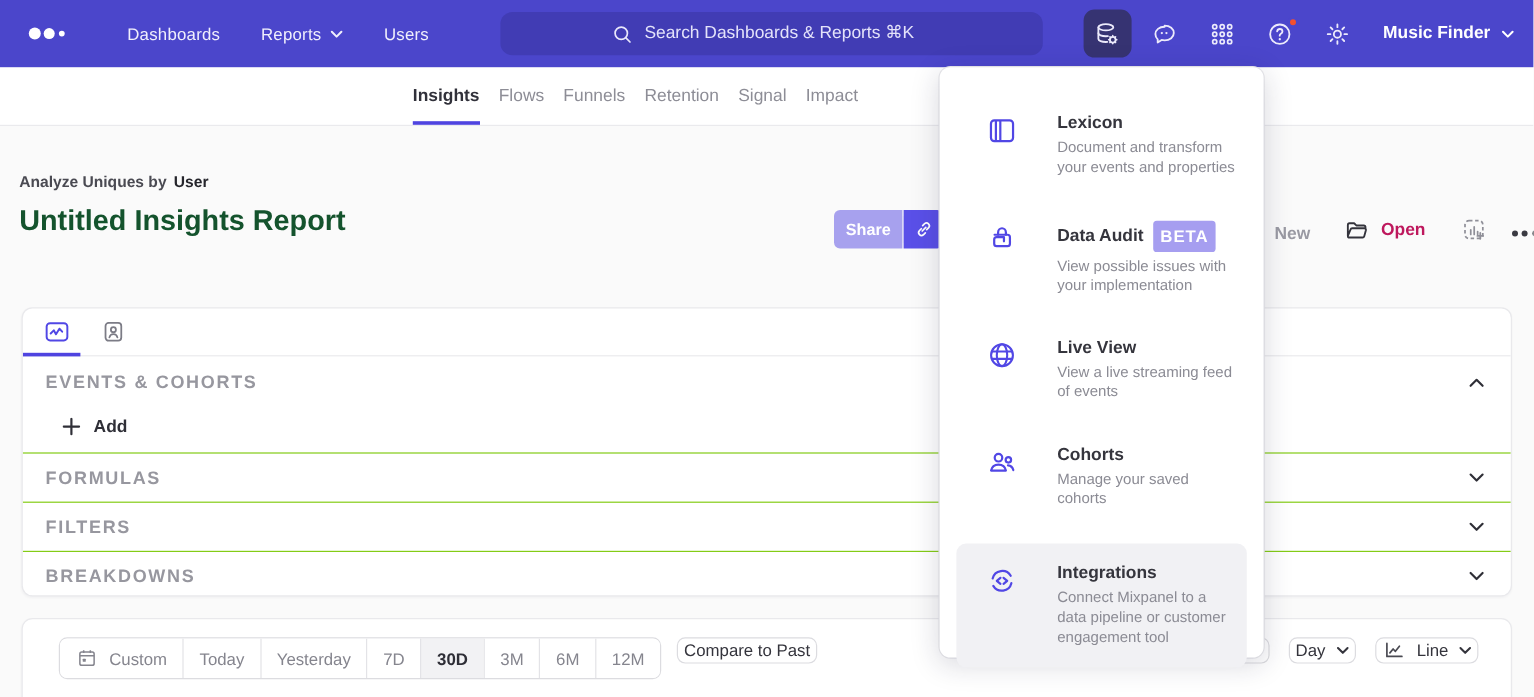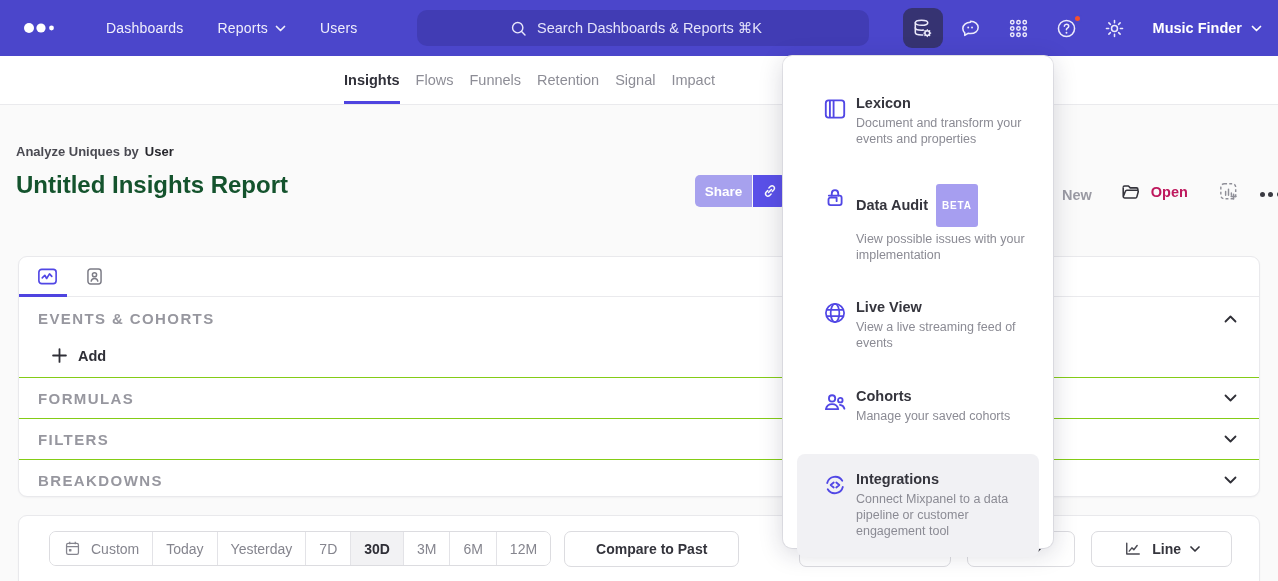--- a/index.html
+++ b/index.html
@@ -105,41 +105,41 @@
   
   .toolbar { position:absolute; left:18px; right:18px; top:515px; height:80px; z-index:1; display:flex; align-items:flex-start; padding:15px 27px 0 30px; }
   .seg-control { display:flex; height:35px; border:1px solid #dcdce0; border-radius:7px; overflow:hidden; background:#fff; }
   .seg {
     display:flex; align-items:center; gap:9px; padding:0 13px; font-size:14px; color:#85858e;
     border-left:1px solid #e3e3e7; cursor:pointer; white-space:nowrap; background:#fff;
   }
   .seg:first-child { border-left:none; color:#85858e; }
   .seg.active { background:#f2f2f4; color:#2e2e36; font-weight:700; }
   .btn-outline {
-    display:flex; align-items:center; gap:9px; height:36px; padding:0 31px;
+    display:flex; align-items:center; gap:9px; height:22px; padding:0 5px;
     border:1px solid #dcdce0; border-radius:7px; background:#fff; font-size:14px;
-    font-weight:700; color:#34343c; cursor:pointer; font-family:inherit; white-space:nowrap;
+    font-weight:400; color:#34343c; cursor:pointer; font-family:inherit; white-space:nowrap;
   }
   .compare { margin-left:13px; }
   .toolbar-right { margin-left:auto; display:flex; gap:16px; }
 
   
   .menu-panel {
     position:absolute; left:783px; top:56px; width:270px; height:492px; background:#fff;
     border-radius:9px; box-shadow:0 5px 24px rgba(25,25,60,.18), 0 0 0 1px #ececef;
     z-index:40; padding:33px 14px 14px;
   }
-  .menu-item { display:flex; gap:8px; padding:6px 10px 6px 25px; margin-bottom:24px; border-radius:8px; cursor:pointer; }
+  .menu-item { display:flex; gap:33px; padding:6px 10px 6px 25px; margin-bottom:24px; border-radius:8px; cursor:pointer; }
   .menu-item.highlighted { background:#f1f1f4; padding-top:17px; padding-bottom:17px; margin-bottom:0; }
   .menu-icon { color:#5147e5; flex:0 0 auto; margin-top:1px; }
   .menu-title-row { display:flex; align-items:center; gap:8px; }
   .menu-title { font-size:14.5px; font-weight:700; color:#35353d; }
   .badge {
-    background:#a69ef0; color:#fff; font-size:10px; font-weight:700; letter-spacing:.8px;
-    padding:16px 6px; border-radius:3px;
+    background:#a69ef0; color:#fff; font-size:14px; font-weight:700; letter-spacing:.8px;
+    padding:5px 6px; border-radius:3px;
   }
   .menu-desc { font-size:12.5px; color:#8b8b94; line-height:1.3; margin-top:4px; max-width:178px; }
 </style>
 </head>
 <body>
 
 <div class="navbar">
   <div class="nav-left">
     <span class="logo">
       <svg width="36" height="16" viewBox="0 0 36 16">

